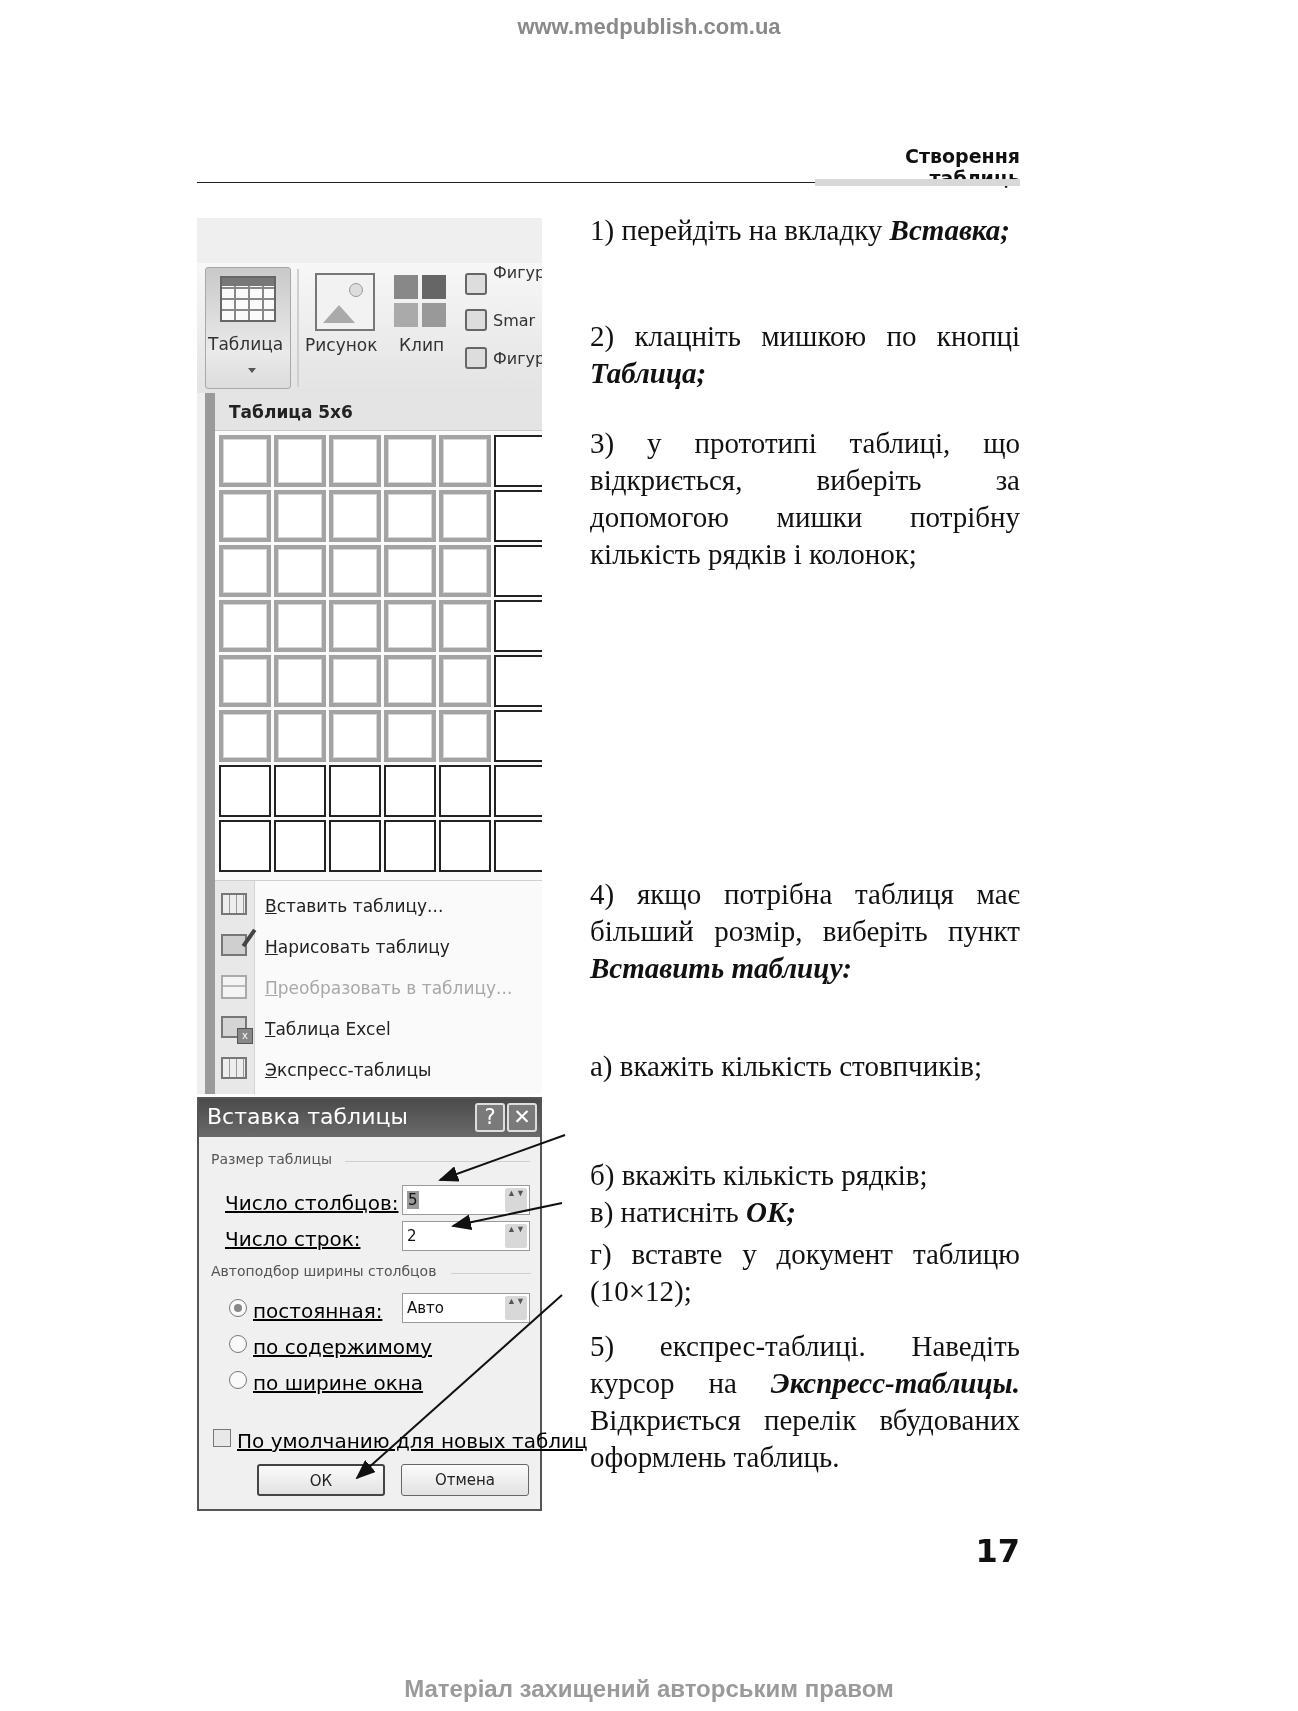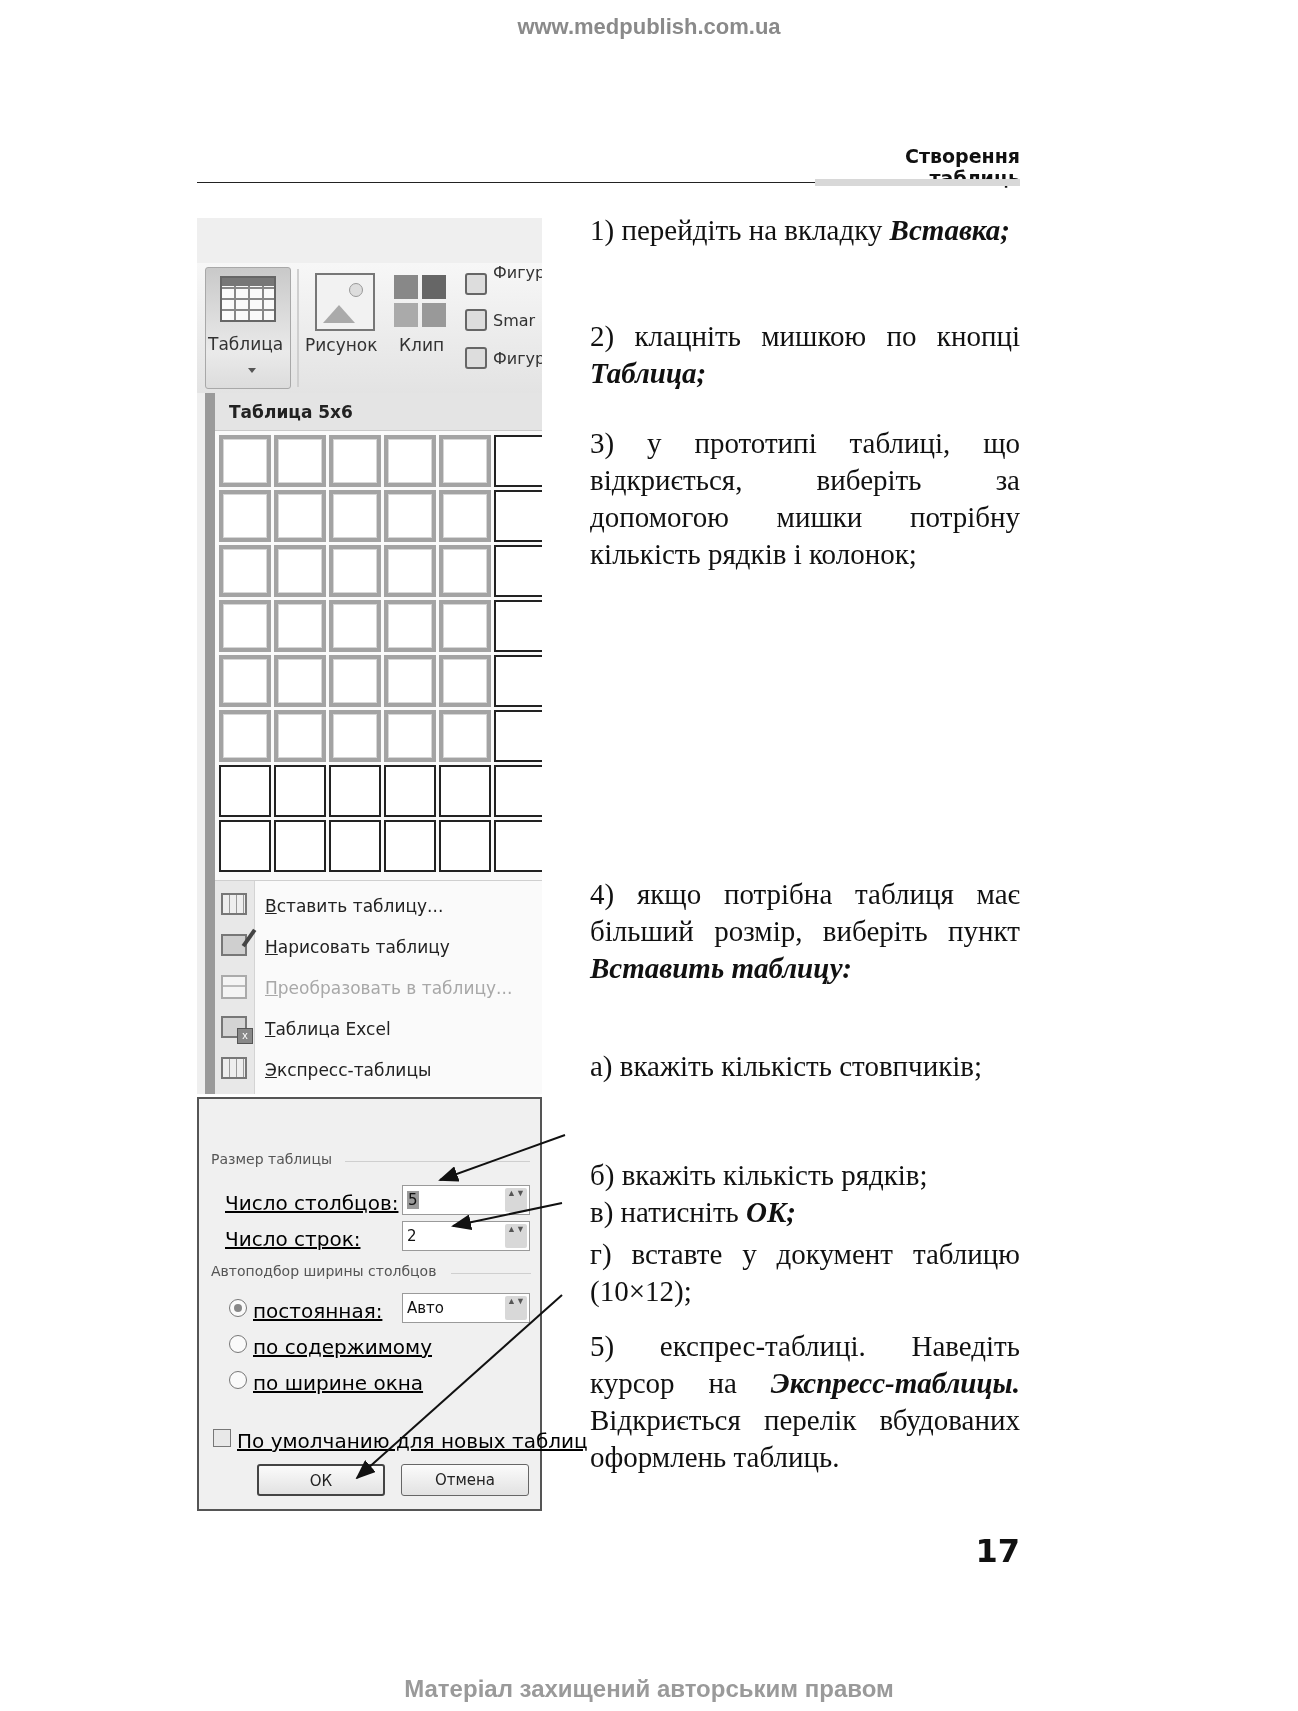--- a/index.html
+++ b/index.html
@@ -190,20 +190,25 @@
       <span class="mi-label"><span class="ul">Т</span><span>аблица Excel</span></span>
     </div>
     <div class="menu-item" style="top:658px;">
       <span class="mi-icon"></span>
       <span class="mi-label"><span class="ul">Э</span><span>кспресс-таблицы</span></span>
     </div>
   </div>
 </div>
 
 <div class="dialog">
+  <div class="dlg-title">
+    <span class="dlg-title-text">Вставка таблицы</span>
+    <span class="dlg-btn help">?</span>
+    <span class="dlg-btn close">✕</span>
+  </div>
 
   <span class="group-label" style="left:12px; top:52px;">Размер таблицы</span>
   <div class="group-line" style="left:146px; top:62px; width:185px;"></div>
 
   <span class="fld-label" style="left:26px; top:92px;">Число столбцов:</span>
   <div class="spin" style="left:203px; top:86px;">
     <span class="spin-val hl">5</span>
     <span class="spin-arrows">▲▼</span>
   </div>
 

